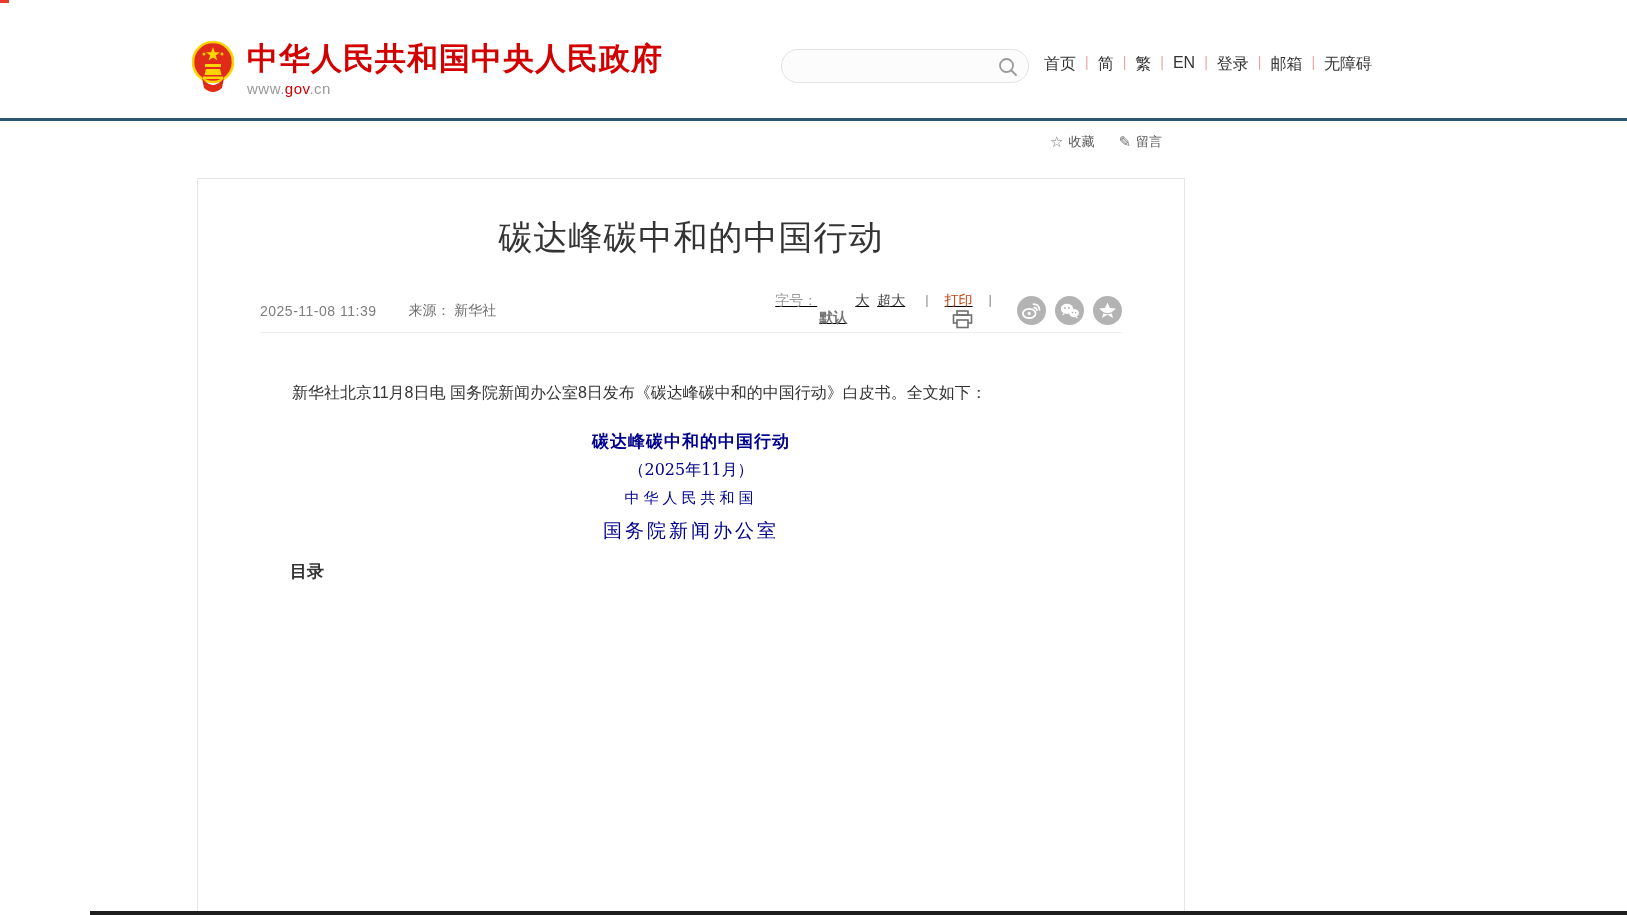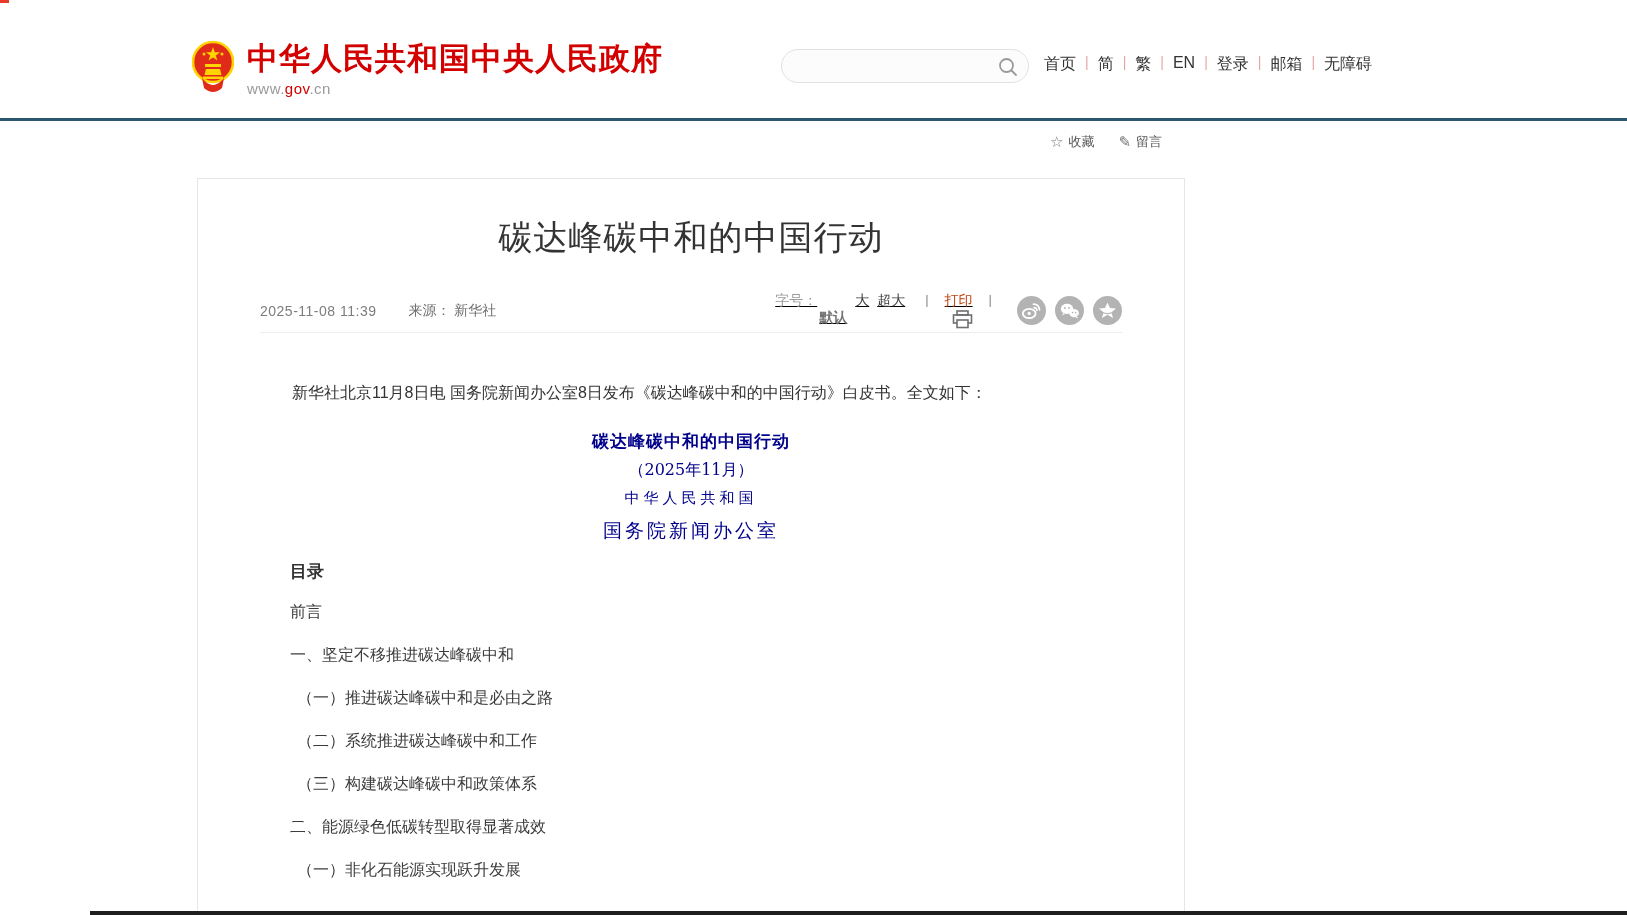--- a/index.html
+++ b/index.html
@@ -187,24 +187,15 @@
   </div>
 
   <div class="para">新华社北京11月8日电 国务院新闻办公室8日发布《碳达峰碳中和的中国行动》白皮书。全文如下：</div>
 
   <div class="doc-center doc-title">碳达峰碳中和的中国行动</div>
   <div class="doc-center doc-date">（2025年11月）</div>
   <div class="doc-center doc-a1">中华人民共和国</div>
   <div class="doc-center doc-a2">国务院新闻办公室</div>
 
   <div class="toc-heading">目录</div>
-  <div class="toc">
-    <div class="toc-item">前言</div>
-    <div class="toc-item">一、坚定不移推进碳达峰碳中和</div>
-    <div class="toc-item sub">（一）推进碳达峰碳中和是必由之路</div>
-    <div class="toc-item sub">（二）系统推进碳达峰碳中和工作</div>
-    <div class="toc-item sub">（三）构建碳达峰碳中和政策体系</div>
-    <div class="toc-item">二、能源绿色低碳转型取得显著成效</div>
-    <div class="toc-item sub">（一）非化石能源实现跃升发展</div>
-  </div>
 </div>
 
 <div class="bottom-artifact"></div>
 
 </body></html>

